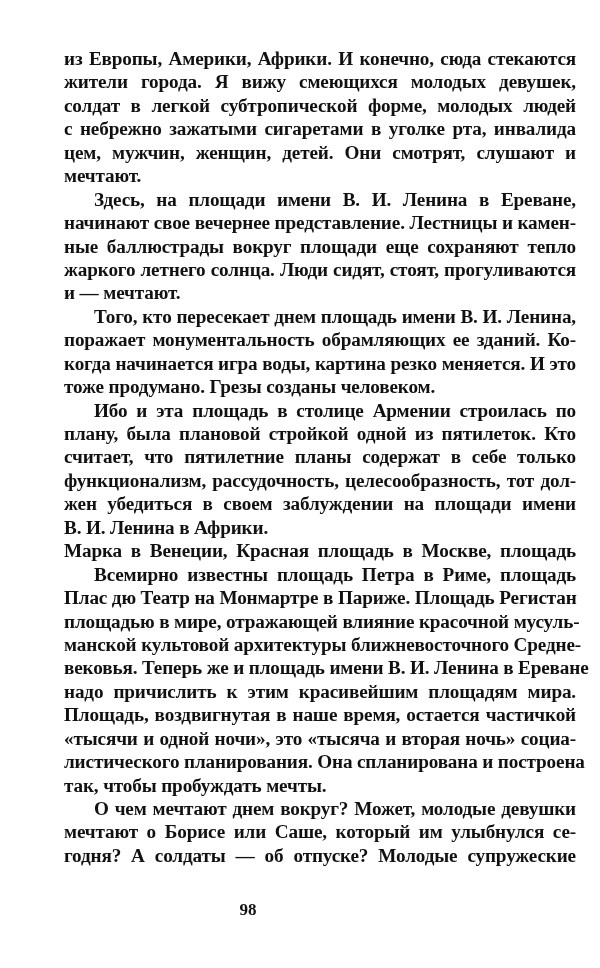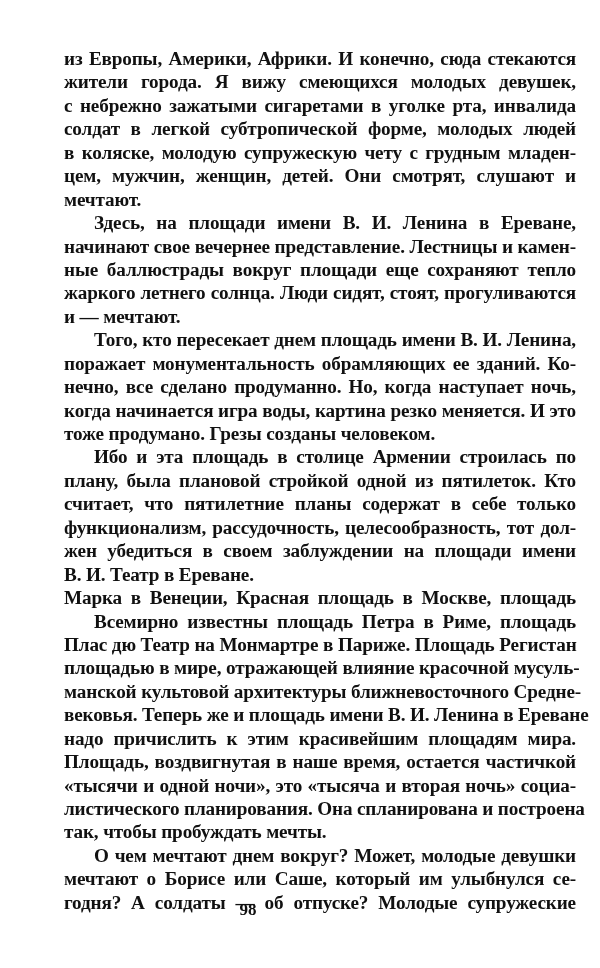--- a/index.html
+++ b/index.html
@@ -41,50 +41,48 @@
   }
 </style>
 </head>
 <body>
 
 <div class="page">
 
   <div class="para">
     <span class="line">из Европы, Америки, Африки. И конечно, сюда стекаются</span>
     <span class="line">жители города. Я вижу смеющихся молодых девушек,</span>
+    <span class="line">солдат в легкой субтропической форме, молодых людей</span>
     <span class="line">с небрежно зажатыми сигаретами в уголке рта, инвалида</span>
-    <span class="line">солдат в легкой субтропической форме, молодых людей</span>
-    <span class="line">в коляске, молодую супружескую чету с грудным младен-</span>
     <span class="line">цем, мужчин, женщин, детей. Они смотрят, слушают и</span>
     <span class="line last">мечтают.</span>
   </div>
 
   <div class="para">
     <span class="line indent">Здесь, на площади имени В. И. Ленина в Ереване,</span>
     <span class="line">начинают свое вечернее представление. Лестницы и камен-</span>
     <span class="line">ные баллюстрады вокруг площади еще сохраняют тепло</span>
     <span class="line">жаркого летнего солнца. Люди сидят, стоят, прогуливаются</span>
     <span class="line last">и — мечтают.</span>
   </div>
 
   <div class="para">
     <span class="line indent">Того, кто пересекает днем площадь имени В. И. Ленина,</span>
     <span class="line">поражает монументальность обрамляющих ее зданий. Ко-</span>
-    <span class="line">нечно, все сделано продуманно. Но, когда наступает ночь,</span>
     <span class="line">когда начинается игра воды, картина резко меняется. И это</span>
     <span class="line last">тоже продумано. Грезы созданы человеком.</span>
   </div>
 
   <div class="para">
     <span class="line indent">Ибо и эта площадь в столице Армении строилась по</span>
     <span class="line">плану, была плановой стройкой одной из пятилеток. Кто</span>
     <span class="line">считает, что пятилетние планы содержат в себе только</span>
     <span class="line">функционализм, рассудочность, целесообразность, тот дол-</span>
     <span class="line">жен убедиться в своем заблуждении на площади имени</span>
-    <span class="line last">В. И. Театр в Ереване.</span>
+    <span class="line last">В. И. Ленина в Африки.</span>
   </div>
 
   <div class="para">
     <span class="line">Марка в Венеции, Красная площадь в Москве, площадь</span>
     <span class="line indent">Всемирно известны площадь Петра в Риме, площадь</span>
     <span class="line">Плас дю Театр на Монмартре в Париже. Площадь Регистан</span>
     <span class="line">площадью в мире, отражающей влияние красочной мусуль-</span>
     <span class="line">манской культовой архитектуры ближневосточного Средне-</span>
     <span class="line">вековья. Теперь же и площадь имени В. И. Ленина в Ереване</span>
     <span class="line">надо причислить к этим красивейшим площадям мира.</span>

